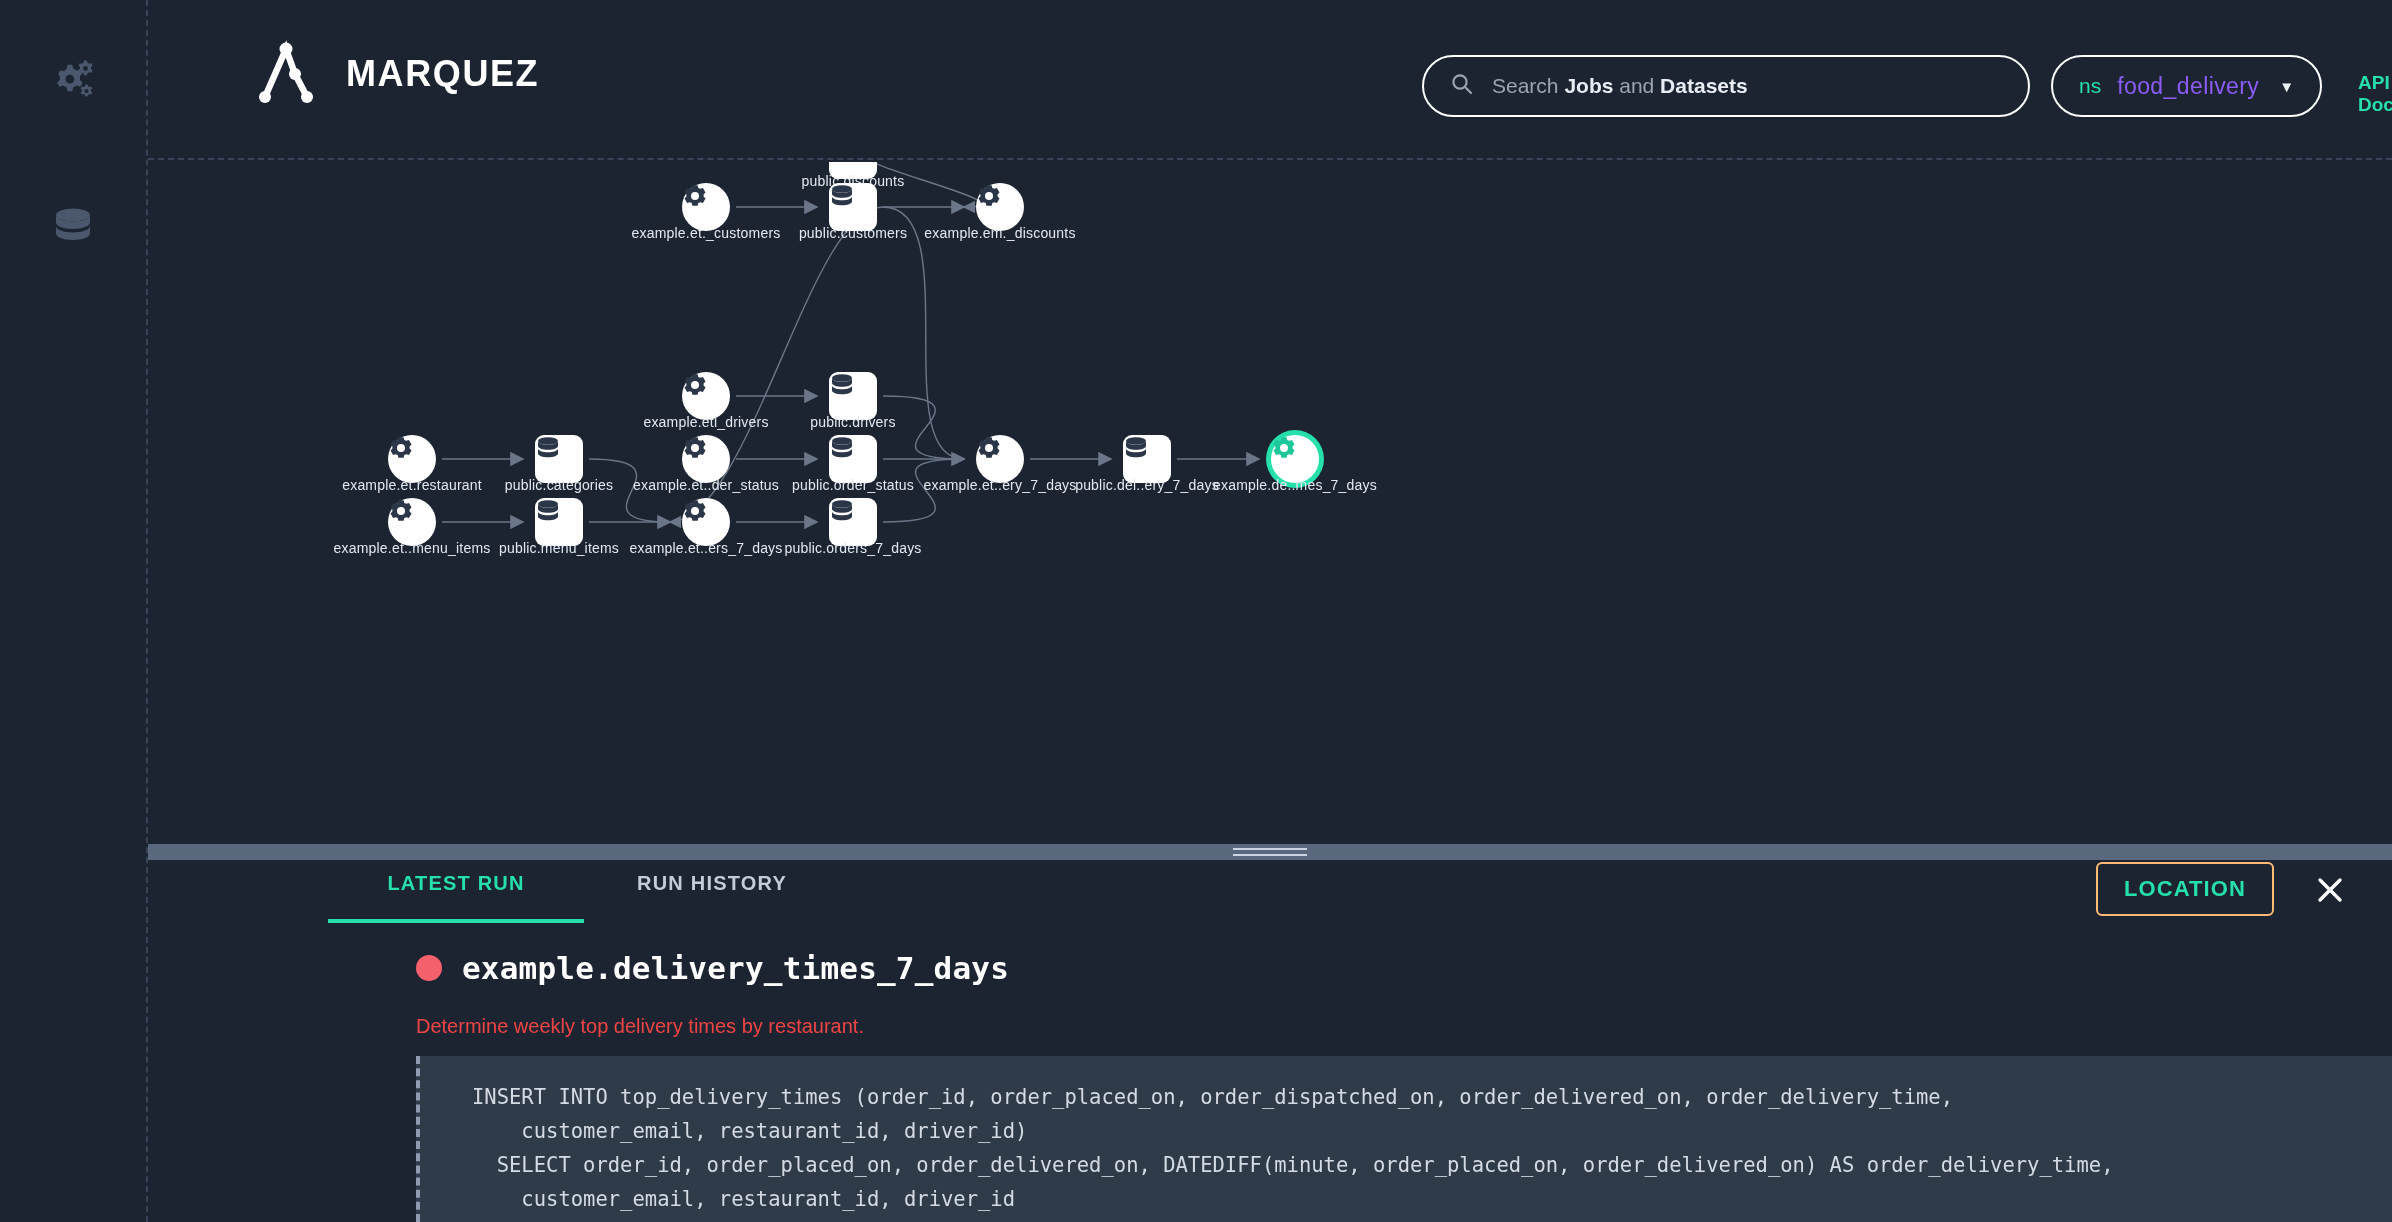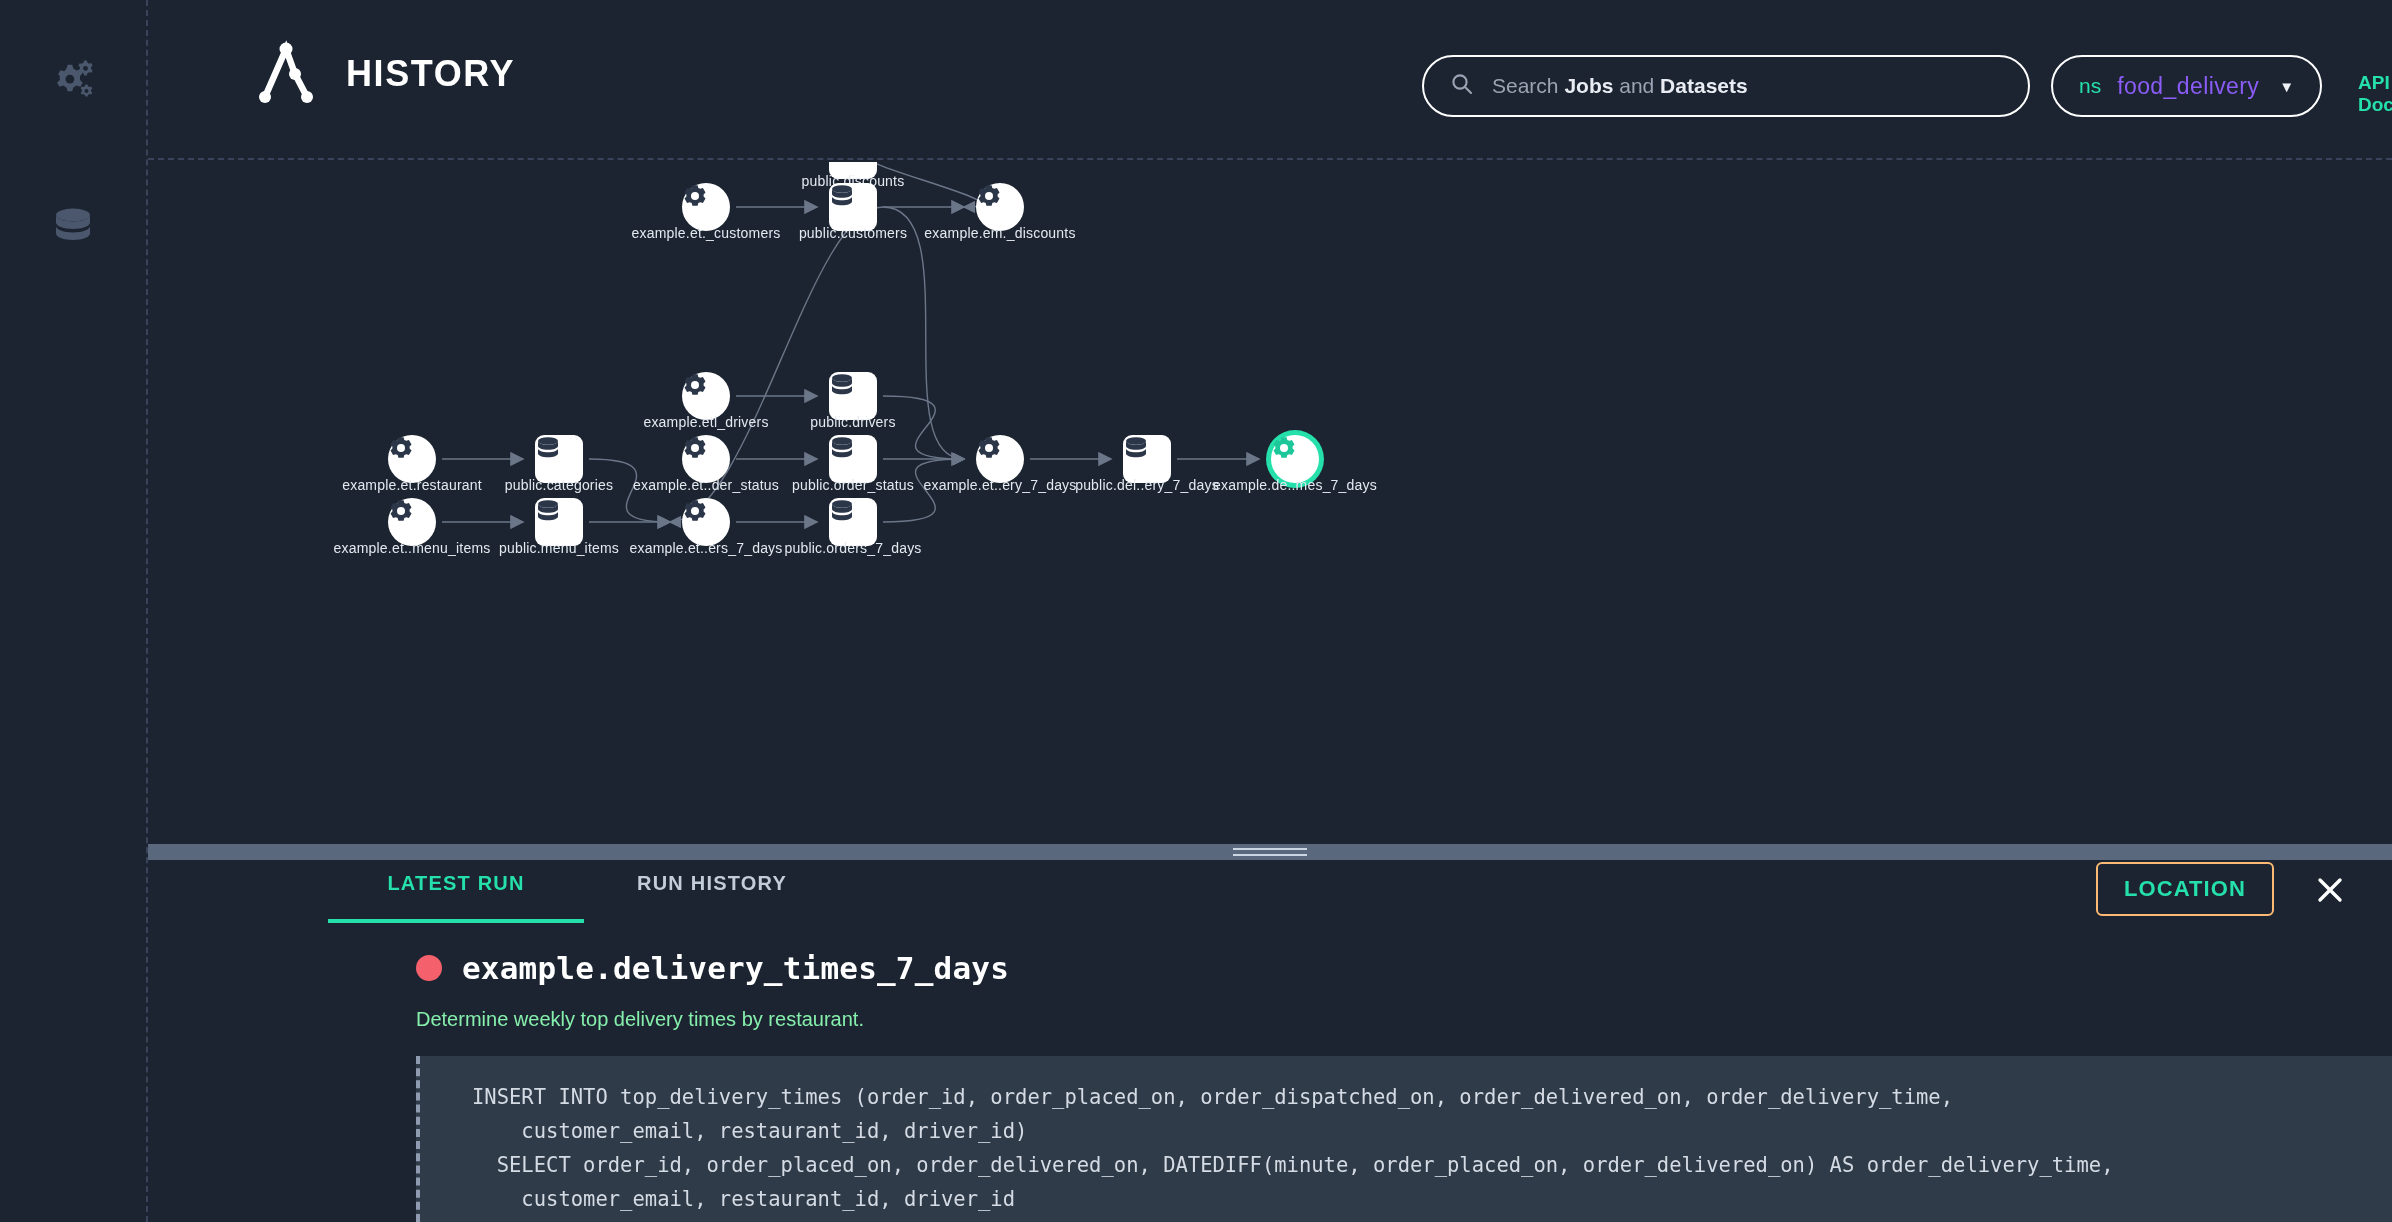--- a/index.html
+++ b/index.html
@@ -106,22 +106,22 @@
     display: flex; align-items: center; justify-content: center; }
   #job-title-row {
     position: absolute; left: 268px; top: 90px; display: flex; align-items: center; gap: 20px;
   }
   #status-dot { width: 26px; height: 26px; border-radius: 50%; background: #f4606c; }
   #job-title {
     font-family: "DejaVu Sans Mono", monospace;
     color: #ffffff; font-size: 31px; font-weight: 700; letter-spacing: .2px;
   }
   #job-desc {
-    position: absolute; left: 268px; top: 148px;
-    color: #86efac; font-size: 20px;
+    position: absolute; left: 268px; top: 155px;
+    color: #ef4444; font-size: 20px;
   }
   #sql-block {
     position: absolute; left: 268px; top: 196px; width: 2060px; height: 166px;
     background: #2f3b49; border-left: 4px dashed #8e9bb0;
     padding: 24px 0 0 52px; overflow: hidden;
   }
   #sql-code {
     font-family: "DejaVu Sans Mono", monospace;
     color: #d5dbe4; font-size: 20.5px; line-height: 34px;
     white-space: pre;
@@ -168,21 +168,21 @@
             <path d="M17 63 L38 15 L47 40 L59 63"></path>
           </g>
           <g fill="#ffffff">
             <circle cx="17" cy="63" r="6"></circle>
             <circle cx="38" cy="15" r="6.5"></circle>
             <circle cx="47" cy="40" r="6"></circle>
             <circle cx="59" cy="63" r="6"></circle>
           </g>
         </svg>
       </span>
-      <span id="brand-text">HISTORY</span>
+      <span id="brand-text">MARQUEZ</span>
     </div>
 
     <div id="search-box">
       <span>
         <svg width="24" height="24" viewBox="0 0 24 24">
           <circle cx="10" cy="10" r="6.6" stroke="#9aa4b4" stroke-width="2.1" fill="none"></circle>
           <line x1="15" y1="15" x2="21" y2="21" stroke="#9aa4b4" stroke-width="2.1" stroke-linecap="round"></line>
         </svg>
       </span>
       <span id="search-placeholder">Search <b>Jobs</b> and <b>Datasets</b></span>

